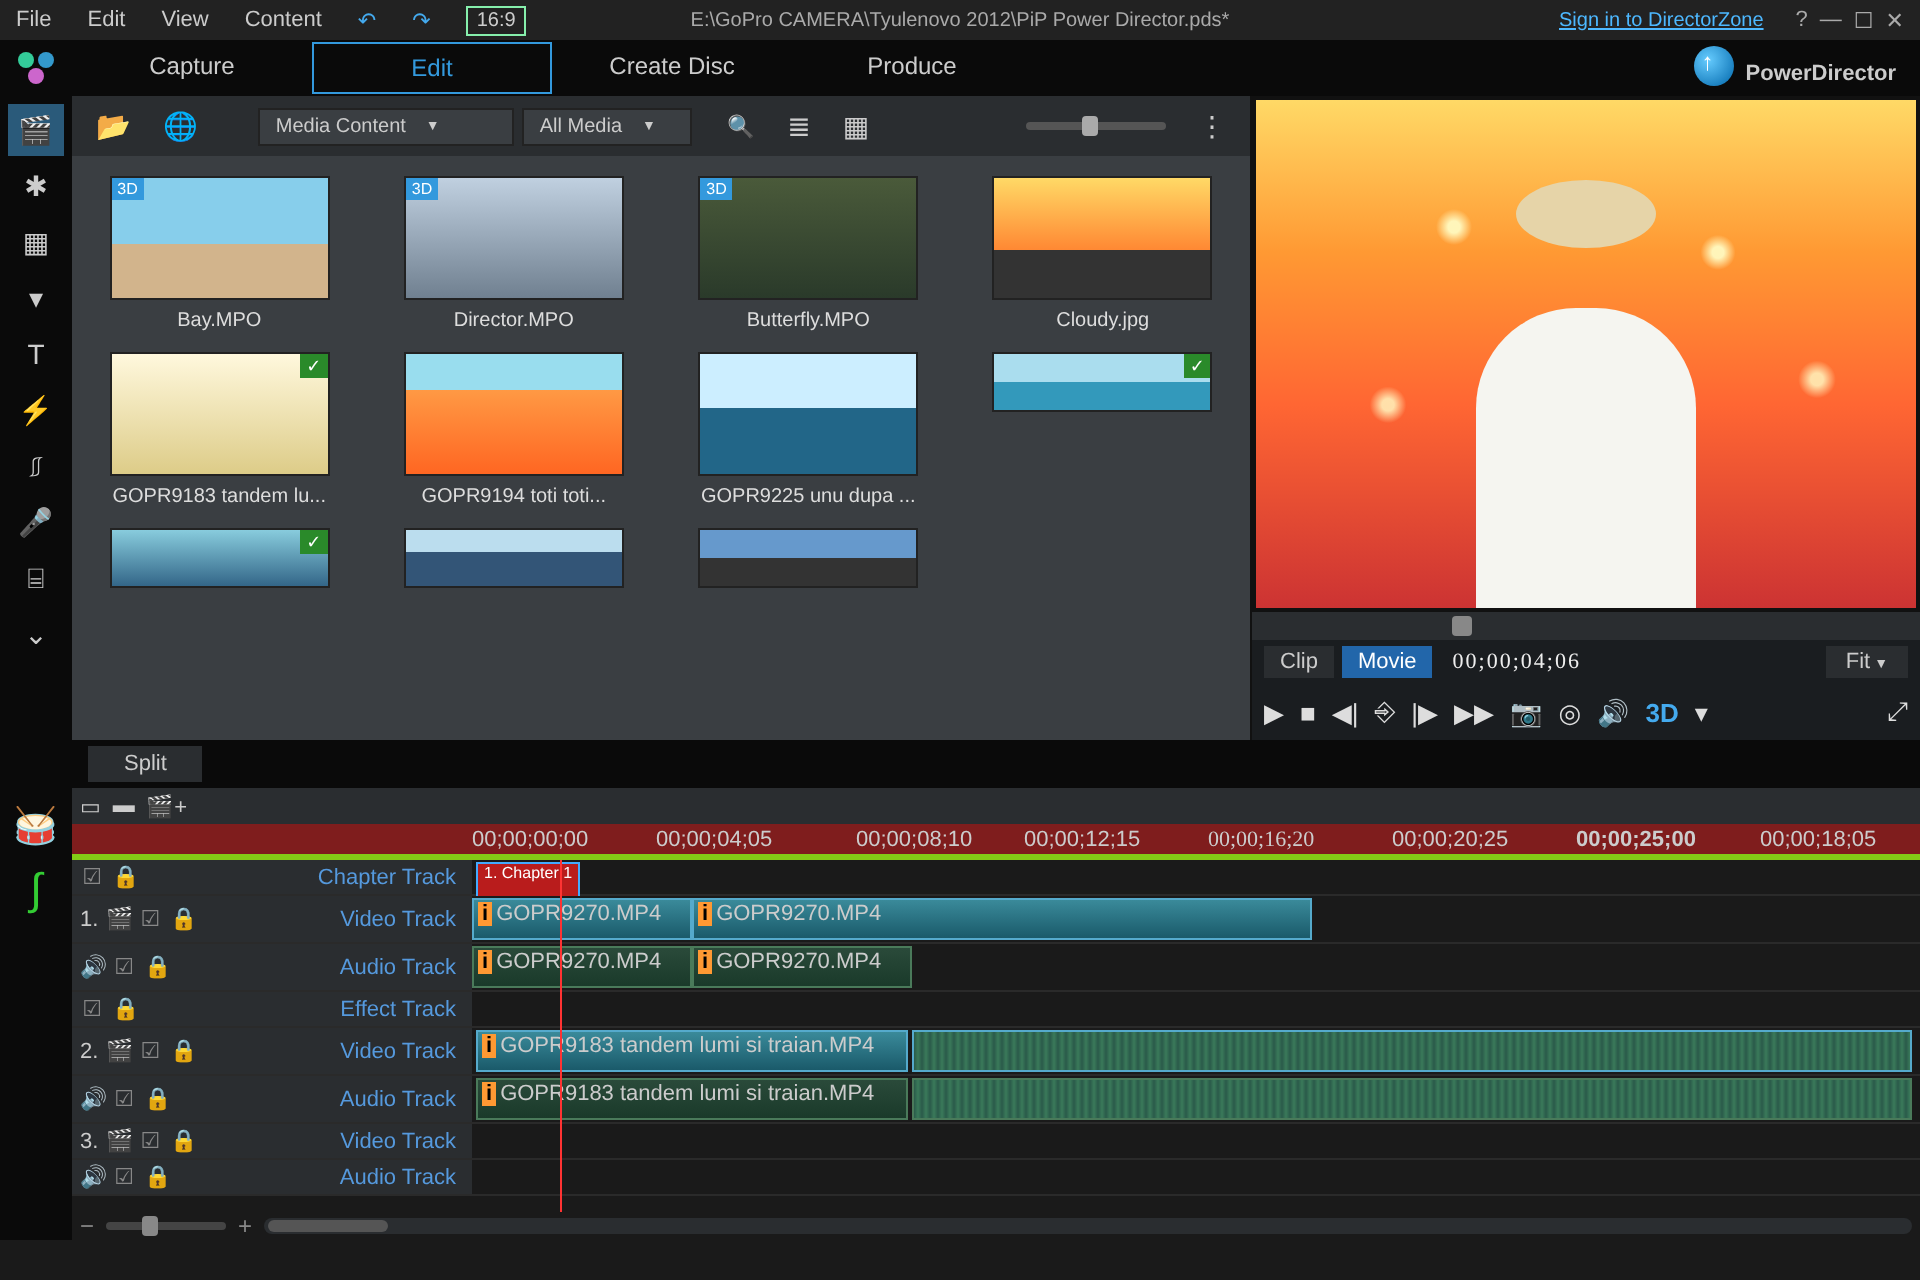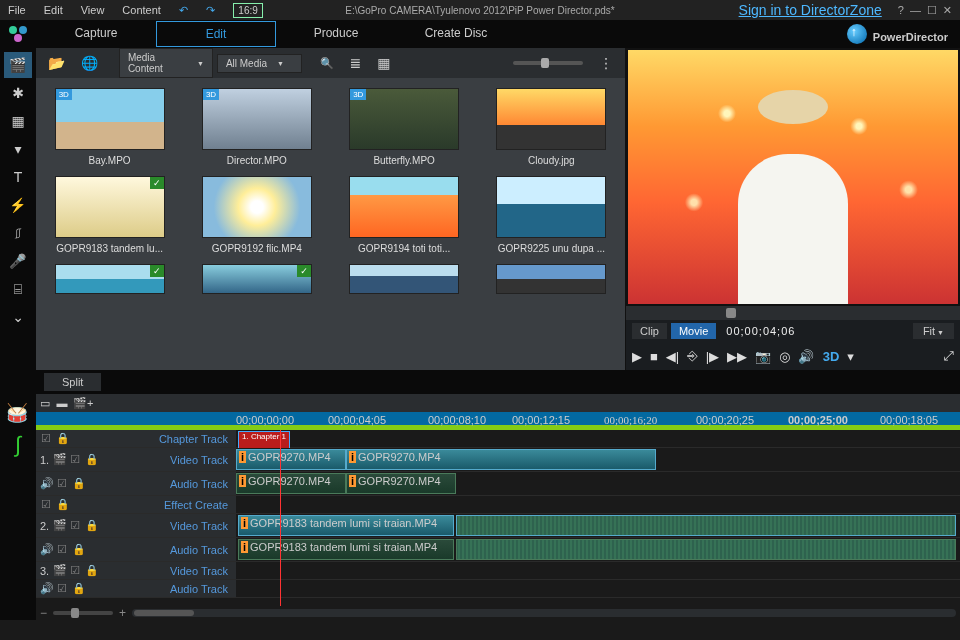--- a/index.html
+++ b/index.html
@@ -1,21 +1,21 @@
 <!DOCTYPE html>
 <html><head>
 <meta charset="utf-8">
 <style>
 *{margin:0;padding:0;box-sizing:border-box;font-family:Arial,sans-serif;font-size:11px;color:#ccc;user-select:none}
 body{background:#1a1a1a;width:960px;height:640px;overflow:hidden}
 .topbar{height:20px;background:#222;display:flex;align-items:center;padding:0 8px;font-size:11px}
 .topbar .menu-item{margin-right:18px;cursor:pointer}
 .topbar .spacer{flex:1}
 .topbar .title{position:absolute;left:50%;transform:translateX(-50%);color:#aaa;font-size:10px}
-.topbar .signin{color:#4db8ff;text-decoration:underline;margin-right:10px;font-size:14px}
+.topbar .signin{color:#4db8ff;text-decoration:underline;margin-right:10px;font-size:10px}
 .topbar .winbtn{margin-left:6px;cursor:pointer;color:#aaa}
 .modebar{height:28px;background:#0a0a0a;display:flex;align-items:center}
 .modebar .logo{width:36px;height:28px;display:flex;align-items:center;justify-content:center}
 .modebar .mode{width:120px;text-align:center;padding:5px 0;cursor:pointer;font-size:12px}
 .modebar .mode.active{border:1px solid #3399dd;color:#3399dd}
 .modebar .brand{flex:1;text-align:right;padding-right:12px;font-size:20px;font-weight:bold;color:#fff}
 .modebar .brand .orb{display:inline-block;width:20px;height:20px;border-radius:50%;background:radial-gradient(circle at 35% 35%,#66ccff,#0066aa);vertical-align:-3px;margin-right:6px;position:relative}
 .modebar .brand .orb::after{content:"↑";position:absolute;left:4px;top:1px;color:#fff;font-size:12px}
 .midrow{display:flex;height:322px}
 .leftrail{width:36px;background:#0a0a0a;display:flex;flex-direction:column;align-items:center;padding-top:4px}
@@ -37,34 +37,34 @@
 .preview{width:334px;background:#111;display:flex;flex-direction:column}
 .preview .screen{flex:1;background:linear-gradient(180deg,#ffd966 0%,#ff9933 30%,#ff6633 60%,#cc3333 100%);position:relative;margin:2px}
 .preview .screen::before{content:"";position:absolute;inset:0;background:radial-gradient(circle at 30% 25%,rgba(255,255,200,.9) 1%,transparent 3%),radial-gradient(circle at 70% 30%,rgba(255,255,200,.9) 1%,transparent 3%),radial-gradient(circle at 20% 60%,rgba(255,255,200,.8) 1%,transparent 3%),radial-gradient(circle at 85% 55%,rgba(255,255,200,.8) 1%,transparent 3%)}
 .preview .screen .person{position:absolute;left:50%;bottom:0;transform:translateX(-50%);width:110px;height:150px;background:#f5f5f0;border-radius:50px 50px 0 0}
 .preview .screen .hat{position:absolute;left:50%;top:40px;transform:translateX(-50%);width:70px;height:34px;background:#e6d4a8;border-radius:50%}
 .preview .pscrub{height:14px;background:#2a2d30;position:relative}
 .preview .pscrub::after{content:"";position:absolute;left:30%;top:2px;width:10px;height:10px;background:#888;border-radius:2px}
 .preview .pctrl{height:22px;background:#1a1d20;display:flex;align-items:center;padding:0 6px;gap:4px;font-size:10px}
 .preview .pctrl .seg{padding:2px 8px;background:#2a2d30;cursor:pointer}
 .preview .pctrl .seg.active{background:#2266aa;color:#fff}
-.preview .pctrl .tc{font-family:Liberation Sans, sans-serif;letter-spacing:1px;color:#eee}
+.preview .pctrl .tc{font-family:Liberation Serif, serif;letter-spacing:1px;color:#eee}
 .preview .pctrl .dd2{background:#2a2d30;padding:2px 10px;cursor:pointer}
 .preview .pctrl .dd2::after{content:" ▼";font-size:7px}
 .preview .pbtns{height:28px;background:#1a1d20;display:flex;align-items:center;padding:0 6px;gap:8px}
 .preview .pbtns .pb{cursor:pointer;font-size:13px;color:#ddd}
 .preview .pbtns .td{color:#44aaee;font-weight:bold;font-size:13px}
 .splitbar{height:24px;background:#0a0a0a;display:flex;align-items:center;padding-left:44px}
 .splitbar .split{background:#2a2d30;padding:3px 18px;font-size:11px;cursor:pointer}
 .tl-wrap{display:flex;height:226px;background:#1a1a1a}
 .tl-left{width:36px;background:#0a0a0a;display:flex;flex-direction:column;align-items:center;padding-top:6px;gap:6px}
 .tl-left .tlbtn{width:26px;height:26px;display:flex;align-items:center;justify-content:center;cursor:pointer;font-size:18px}
 .tl-main{flex:1;display:flex;flex-direction:column;overflow:hidden}
 .tl-ctrlrow{height:18px;background:#2a2d30;display:flex;align-items:center;padding:0 4px;gap:6px;font-size:10px}
-.tl-ruler{height:18px;background:#0369a1;display:flex;position:relative;font-size:9px;color:#cc9933;font-family:monospace;border-bottom:5px solid #84cc16}
+.tl-ruler{height:18px;background:#7f1d1d;display:flex;position:relative;font-size:9px;color:#cc9933;font-family:monospace;border-bottom:3px solid #84cc16}
 .tl-ruler .tick{position:absolute;top:2px}
 .tl-tracks{flex:1;overflow:auto;position:relative}
 .track{height:18px;display:flex;border-bottom:1px solid #2a2a2a;position:relative}
 .track.tall{height:24px}
 .track .thdr{width:200px;background:#2a2d30;display:flex;align-items:center;padding:0 4px;gap:4px;font-size:9px;flex-shrink:0}
 .track .thdr .tn{color:#5599dd;margin-left:auto;margin-right:4px}
 .track .thdr .ic{width:12px;text-align:center;cursor:pointer;color:#888}
 .track .tbody{flex:1;position:relative;background:#1a1a1a}
 .clip{position:absolute;top:1px;bottom:1px;background:linear-gradient(180deg,#3a8a9a,#1a5a6a);border:1px solid #5ac;font-size:8px;color:#fff;padding:1px 2px;overflow:hidden;white-space:nowrap;cursor:pointer}
 .clip.audio{background:linear-gradient(180deg,#2a4a3a,#1a3a2a);border-color:#4a7a5a}
@@ -105,22 +105,22 @@
   <div class="logo">
       <svg width="22" height="20">
         <circle cx="6" cy="6" r="4" fill="#3c9"></circle>
         <circle cx="16" cy="6" r="4" fill="#39c"></circle>
         <circle cx="11" cy="14" r="4" fill="#c6c"></circle>
       </svg>
     </div>
   <div id="modes" style="display: flex;">
       <div class="mode">Capture</div>
       <div class="mode active">Edit</div>
+      <div class="mode">Create Disc</div>
       <div class="mode">Produce</div>
-      <div class="mode">Create Disc</div>
     </div>
   <div class="brand"><span class="orb"></span><span>PowerDirector</span></div>
 </div>
 
 <div class="midrow">
   <div class="leftrail" id="leftrail">
       <div class="rtab active">🎬</div>
       <div class="rtab">✱</div>
       <div class="rtab">▦</div>
       <div class="rtab">▾</div>
@@ -128,21 +128,21 @@
       <div class="rtab">⚡</div>
       <div class="rtab">⎎</div>
       <div class="rtab">🎤</div>
       <div class="rtab">⌸</div>
       <div class="rtab">⌄</div>
     </div>
   <div class="browser">
     <div class="browser-tb">
       <span class="tbtn" style="color:#fc3">📂</span>
       <span class="tbtn" style="color:#3c9">🌐</span>
-      <span class="dd" style="margin-left:10px;width:94px">Media Content</span>
+      <span class="dd" style="margin-left:20px;width:128px">Media Content</span>
       <span class="dd" style="width:85px">All Media</span>
       <span class="tbtn" style="margin-left:8px;font-size:11px">🔍</span>
       <span class="tbtn">≣</span>
       <span class="tbtn">▦</span>
       <span style="flex:1"></span>
       <div class="slider"></div>
       <span class="tbtn">⋮</span>
     </div>
     <div class="thumbs" id="thumbs">
         <div class="thumb">
@@ -165,24 +165,20 @@
         </div>
         <div class="thumb">
           <div class="img" style="background: linear-gradient(rgb(255, 217, 102), rgb(255, 136, 51) 60%, rgb(51, 51, 51) 60%);"></div>
           <div class="cap">Cloudy.jpg</div>
         </div>
         <div class="thumb">
           <div class="img" style="background: linear-gradient(rgb(255, 248, 221), rgb(221, 204, 136));">
             <span class="check">✓</span>
           </div>
           <div class="cap">GOPR9183 tandem lu...</div>
-        </div>
-        <div class="thumb">
-          <div class="img" style="background: radial-gradient(circle, rgb(255, 255, 255) 10%, rgb(255, 238, 153) 30%, rgb(136, 187, 221) 70%);"></div>
-          <div class="cap">GOPR9192 flic.MP4</div>
         </div>
         <div class="thumb">
           <div class="img" style="background: linear-gradient(rgb(153, 221, 238) 30%, rgb(255, 153, 68) 30%, rgb(255, 102, 34));"></div>
           <div class="cap">GOPR9194 toti toti...</div>
         </div>
         <div class="thumb">
           <div class="img" style="background: linear-gradient(rgb(204, 238, 255) 45%, rgb(34, 102, 136) 45%);"></div>
           <div class="cap">GOPR9225 unu dupa ...</div>
         </div>
         <div class="thumb">
@@ -292,21 +288,21 @@
           </div>
           <div class="tbody">
             <div class="clip audio" style="left: 0px; width: 110px;"><span class="warn">i</span><span>GOPR9270.MP4</span></div>
             <div class="clip audio" style="left: 110px; width: 110px;"><span class="warn">i</span><span>GOPR9270.MP4</span></div>
           </div>
         </div>
         <div class="track">
           <div class="thdr">
             <span class="ic">☑</span>
             <span class="ic">🔒</span>
-            <span class="tn">Effect Create</span>
+            <span class="tn">Effect Track</span>
           </div>
           <div class="tbody"></div>
         </div>
         <div class="track tall">
           <div class="thdr">
             <span>2.</span>
             <span class="ic">🎬</span>
             <span class="ic">☑</span>
             <span class="ic">🔒</span>
             <span class="tn">Video Track</span>

